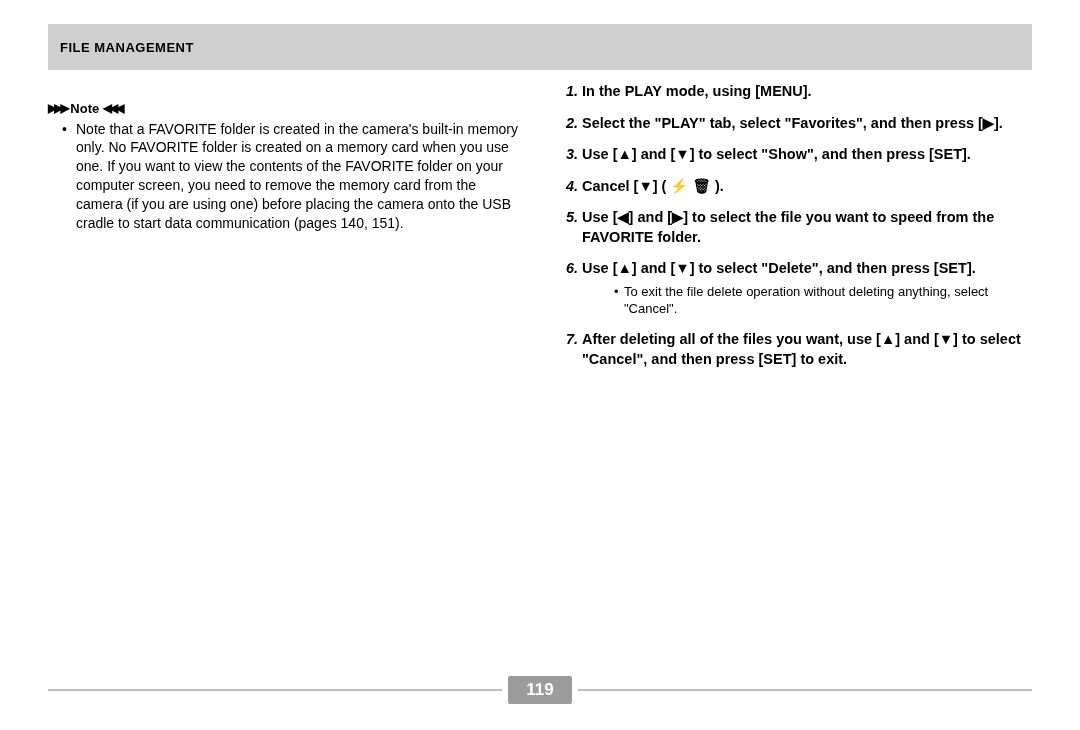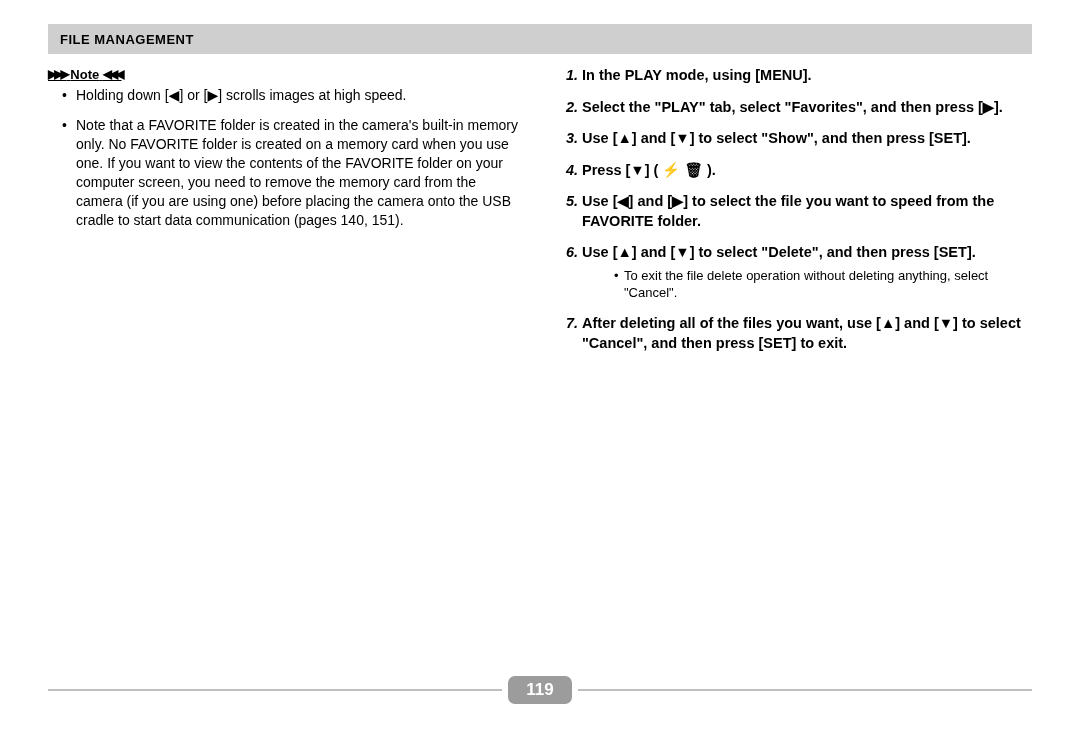--- a/index.html
+++ b/index.html
@@ -16,43 +16,42 @@
     width: 1080px;
     height: 730px;
     box-sizing: border-box;
     padding: 24px 48px 0 48px;
   }
   .header-bar {
     background: #cfcfcf;
     height: 30px;
     display: flex;
     align-items: center;
-    padding: 0 12px;
+    padding: 8px 12px;
     margin-bottom: 12px;
   }
   .header-bar span.title {
     font-weight: bold;
     font-size: 13px;
     letter-spacing: 0.5px;
     text-transform: uppercase;
   }
   .columns {
     display: flex;
     gap: 40px;
   }
   .col {
     flex: 1;
     font-size: 14px;
     line-height: 1.35;
   }
   .callout-label {
     font-weight: bold;
     font-size: 13px;
-    margin: 0 0 2px 0;
-    text-decoration: underline;
+    margin: 18px 0 2px 0;
   }
   .callout-label .trimark {
     font-family: "Segoe UI Symbol", sans-serif;
     letter-spacing: -3px;
     font-size: 12px;
     vertical-align: 1px;
   }
   ul.bullet {
     margin: 2px 0 12px 0;
     padding-left: 24px;
@@ -120,61 +119,58 @@
     height: 2px;
     background: #bfbfbf;
   }
   .page-number-badge {
     background: #9c9c9c;
     color: #fff;
     font-weight: bold;
     font-size: 17px;
     padding: 4px 18px;
     margin: 0 6px;
-    border-radius: 7px;
+    border-radius: 2px;
   }
 </style>
 </head>
 <body>
 
 <div class="page">
 
   <div class="header-bar">
     <span class="title">File Management</span>
   </div>
 
   <div class="columns">
 
     <div class="col">
 
       <div class="callout-label">
         <span class="trimark">▶▶▶</span>
         <span>Note</span>
         <span class="trimark">◀◀◀</span>
       </div>
-      <ul class="bullet">
-        <li>Holding down [◀] or [▶] scrolls images at high speed.</li>
-      </ul>
 
       <ul class="bullet">
         <li>Note that a FAVORITE folder is created in the camera's built-in memory only. No FAVORITE folder is created on a memory card when you use one. If you want to view the contents of the FAVORITE folder on your computer screen, you need to remove the memory card from the camera (if you are using one) before placing the camera onto the USB cradle to start data communication (pages 140, 151).</li>
       </ul>
 
     </div>
 
     <div class="col">
 
 
       <ol class="steps">
         <li><span class="step-text">In the PLAY mode, using [MENU].</span></li>
         <li><span class="step-text">Select the "PLAY" tab, select "Favorites", and then press [▶].</span></li>
         <li><span class="step-text">Use [▲] and [▼] to select "Show", and then press [SET].</span></li>
         <li>
           <span class="step-text">
-            <span>Press [▼] ( ⚡ 🗑 ).</span>
+            <span>Cancel [▼] ( ⚡ 🗑 ).</span>
           </span>
         </li>
         <li><span class="step-text">Use [◀] and [▶] to select the file you want to speed from the FAVORITE folder.</span></li>
         <li>
           <span class="step-text">Use [▲] and [▼] to select "Delete", and then press [SET].</span>
           <div class="substep">
             <ul>
                 <li>To exit the file delete operation without deleting anything, select "Cancel".</li>
               </ul>
           </div>

